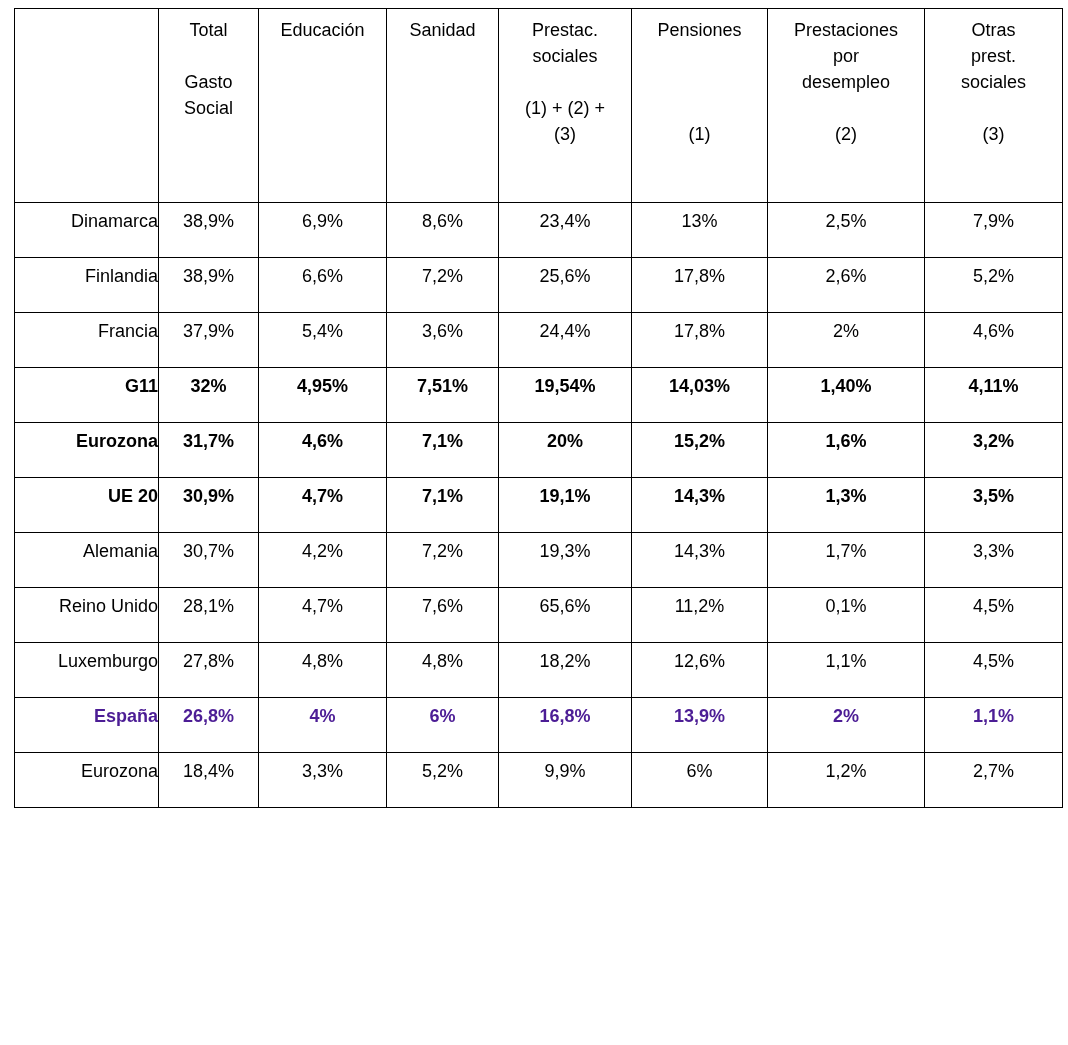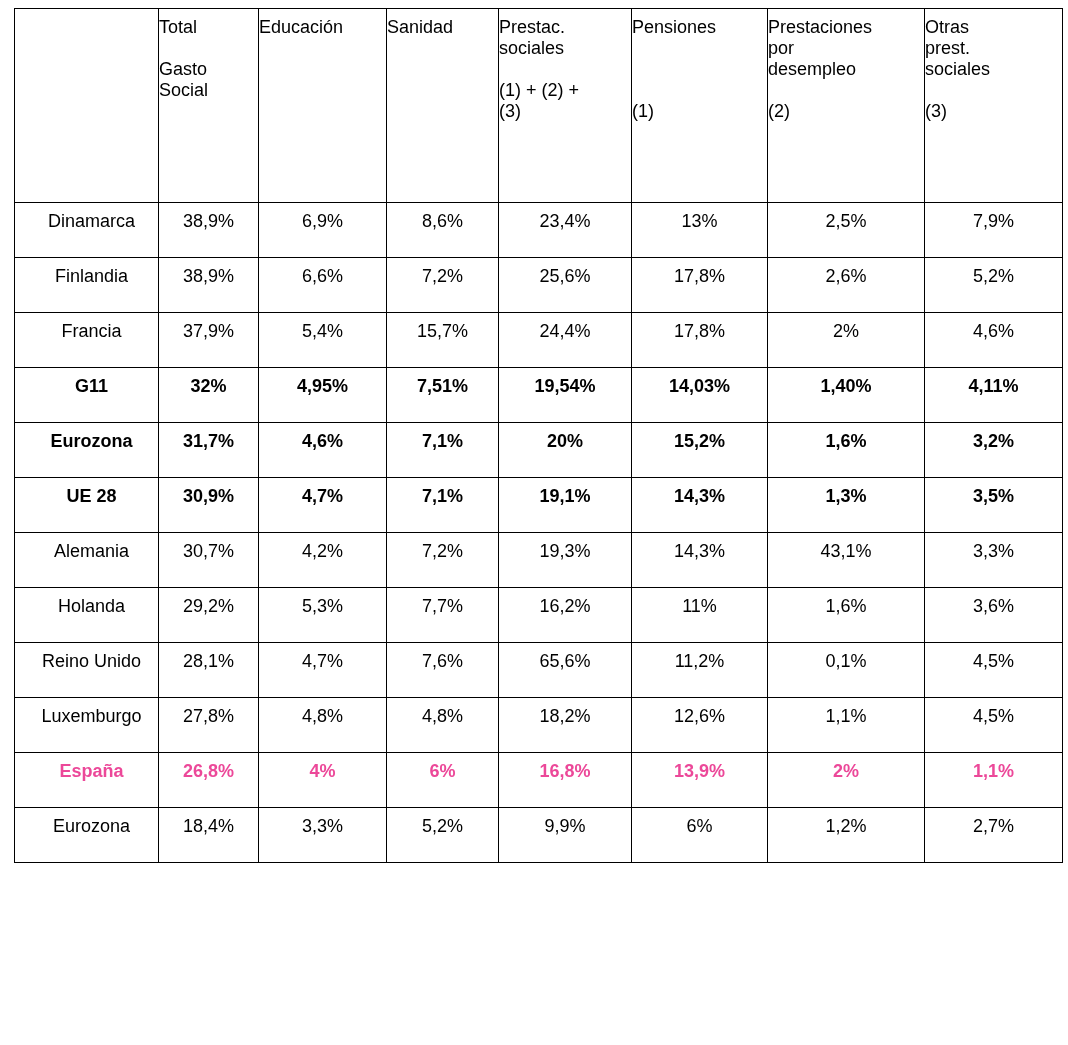--- a/index.html
+++ b/index.html
@@ -21,40 +21,40 @@
     vertical-align: top;
     font-size: 18px;
     font-weight: normal;
     color: #000000;
     padding: 0;
     overflow: hidden;
   }
   th {
     height: 185px;
     padding-top: 8px;
-    text-align: left;
+    text-align: center;
     white-space: pre-line;
-    line-height: 21px;
+    line-height: 26px;
   }
   td {
     height: 47px;
     padding-top: 7px;
     text-align: center;
     line-height: 22px;
   }
   td.country {
-    text-align: center;
+    text-align: right;
     padding-left: 10px;
   }
   tr.bold td {
     font-weight: bold;
   }
   tr.highlight td {
     font-weight: bold;
-    color: #ec4899;
+    color: #4c1d95;
   }
 </style>
 </head>
 <body>
 
 <table class="data-table">
   <colgroup>
     <col style="width:144px">
     <col style="width:100px">
     <col style="width:128px">
@@ -115,21 +115,21 @@
     <td>25,6%</td>
     <td>17,8%</td>
     <td>2,6%</td>
     <td>5,2%</td>
   </tr>
 
   <tr class="normal">
     <td class="country">Francia</td>
     <td>37,9%</td>
     <td>5,4%</td>
-    <td>15,7%</td>
+    <td>3,6%</td>
     <td>24,4%</td>
     <td>17,8%</td>
     <td>2%</td>
     <td>4,6%</td>
   </tr>
 
 
 
 
   <tr class="bold">
@@ -148,51 +148,41 @@
     <td>31,7%</td>
     <td>4,6%</td>
     <td>7,1%</td>
     <td>20%</td>
     <td>15,2%</td>
     <td>1,6%</td>
     <td>3,2%</td>
   </tr>
 
   <tr class="bold">
-    <td class="country">UE 28</td>
+    <td class="country">UE 20</td>
     <td>30,9%</td>
     <td>4,7%</td>
     <td>7,1%</td>
     <td>19,1%</td>
     <td>14,3%</td>
     <td>1,3%</td>
     <td>3,5%</td>
   </tr>
 
   <tr class="normal">
     <td class="country">Alemania</td>
     <td>30,7%</td>
     <td>4,2%</td>
     <td>7,2%</td>
     <td>19,3%</td>
     <td>14,3%</td>
-    <td>43,1%</td>
+    <td>1,7%</td>
     <td>3,3%</td>
   </tr>
 
-  <tr class="normal">
-    <td class="country">Holanda</td>
-    <td>29,2%</td>
-    <td>5,3%</td>
-    <td>7,7%</td>
-    <td>16,2%</td>
-    <td>11%</td>
-    <td>1,6%</td>
-    <td>3,6%</td>
-  </tr>
 
   <tr class="normal">
     <td class="country">Reino Unido</td>
     <td>28,1%</td>
     <td>4,7%</td>
     <td>7,6%</td>
     <td>65,6%</td>
     <td>11,2%</td>
     <td>0,1%</td>
     <td>4,5%</td>

